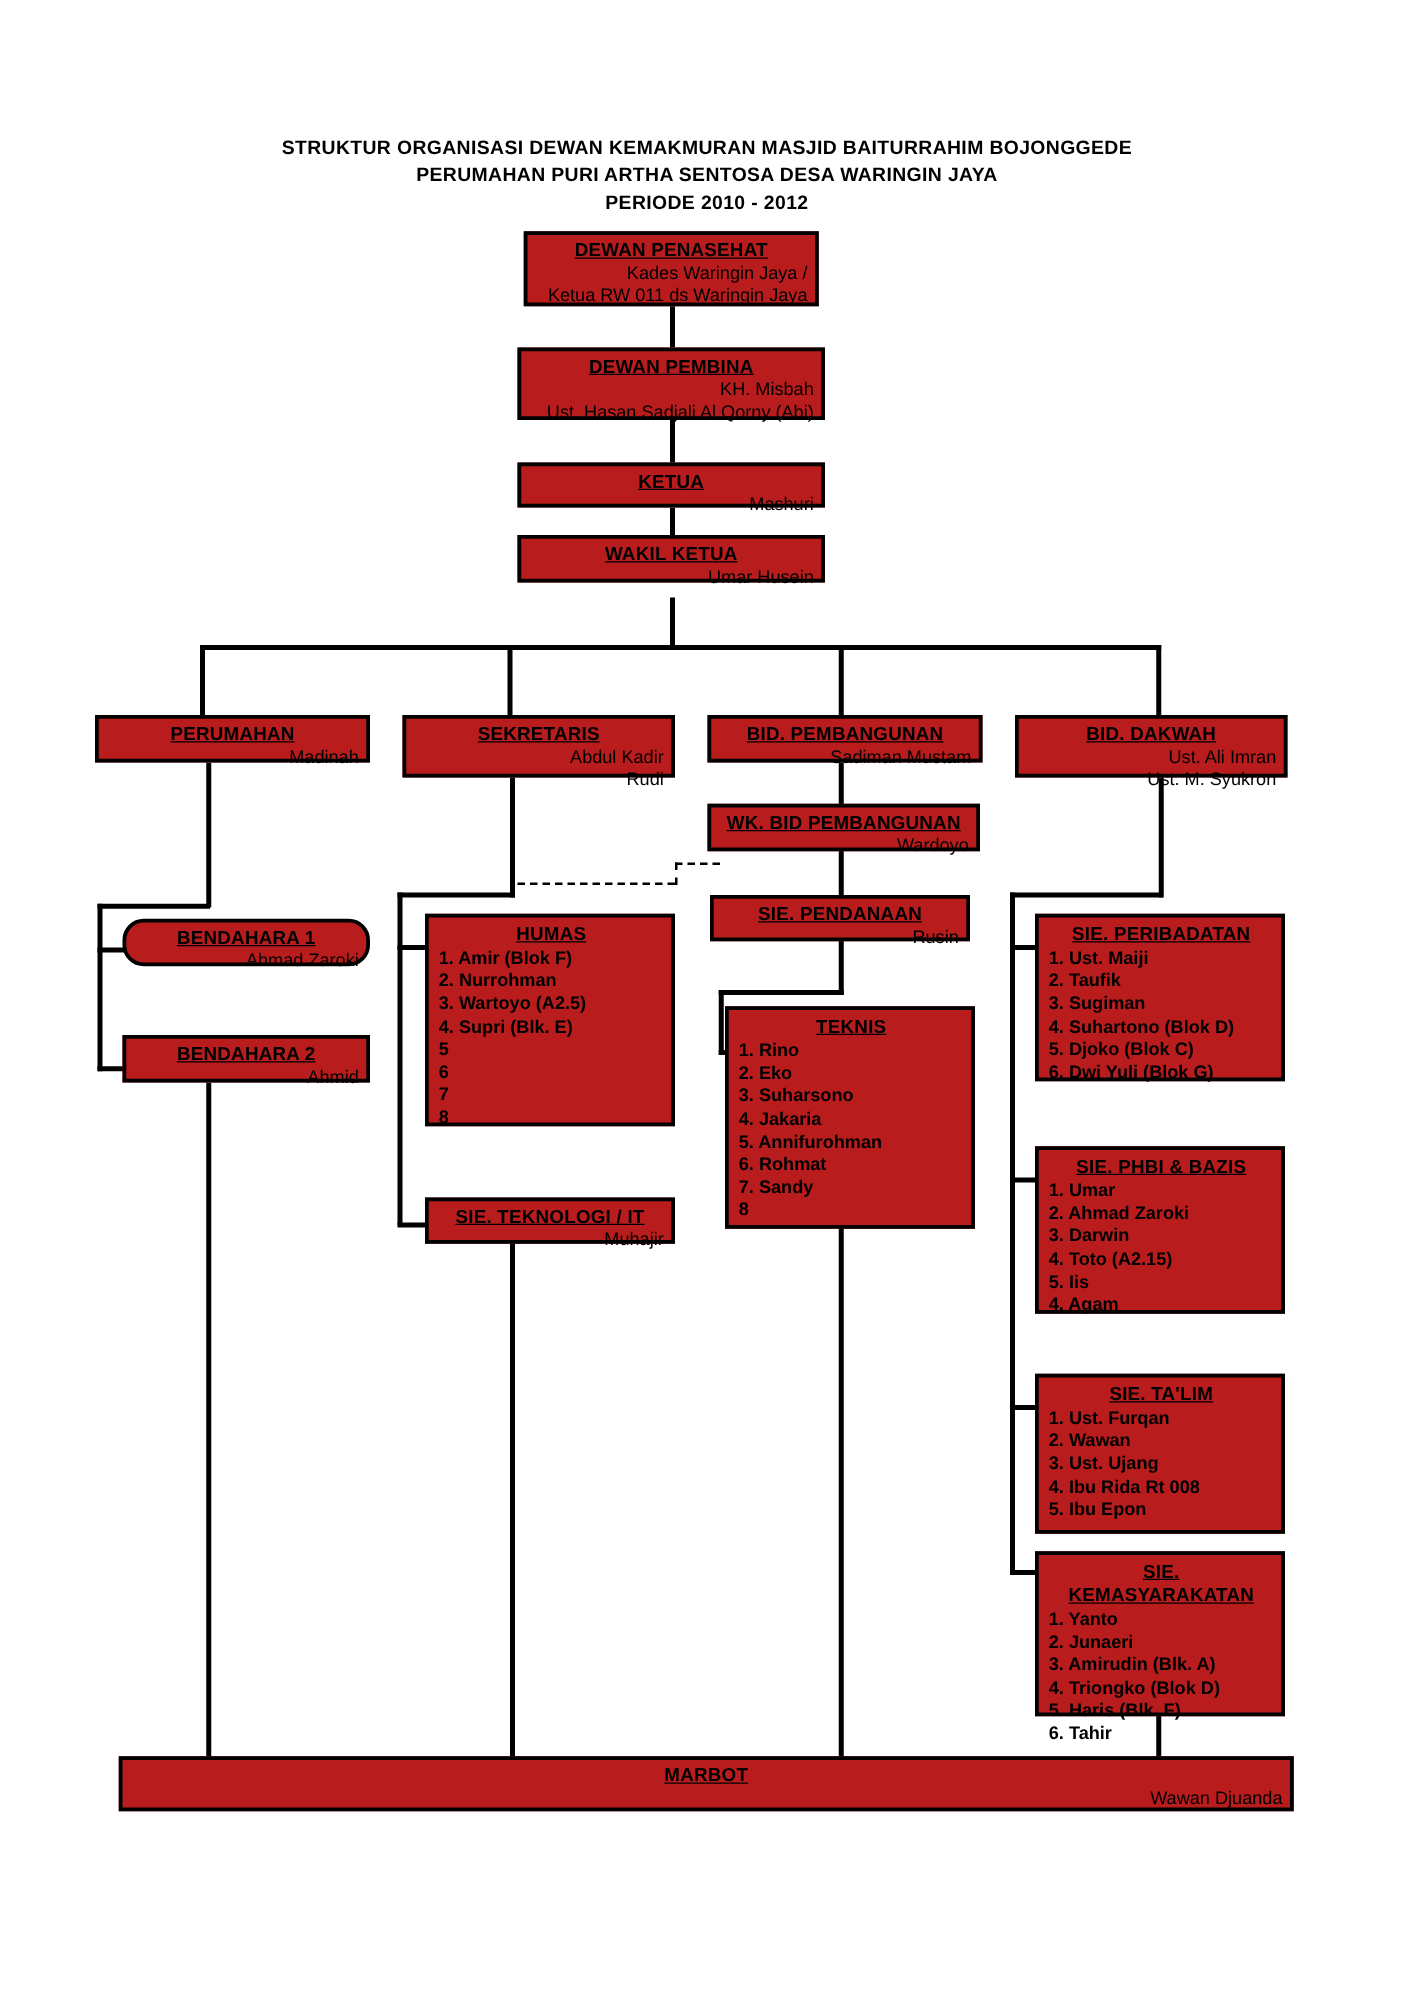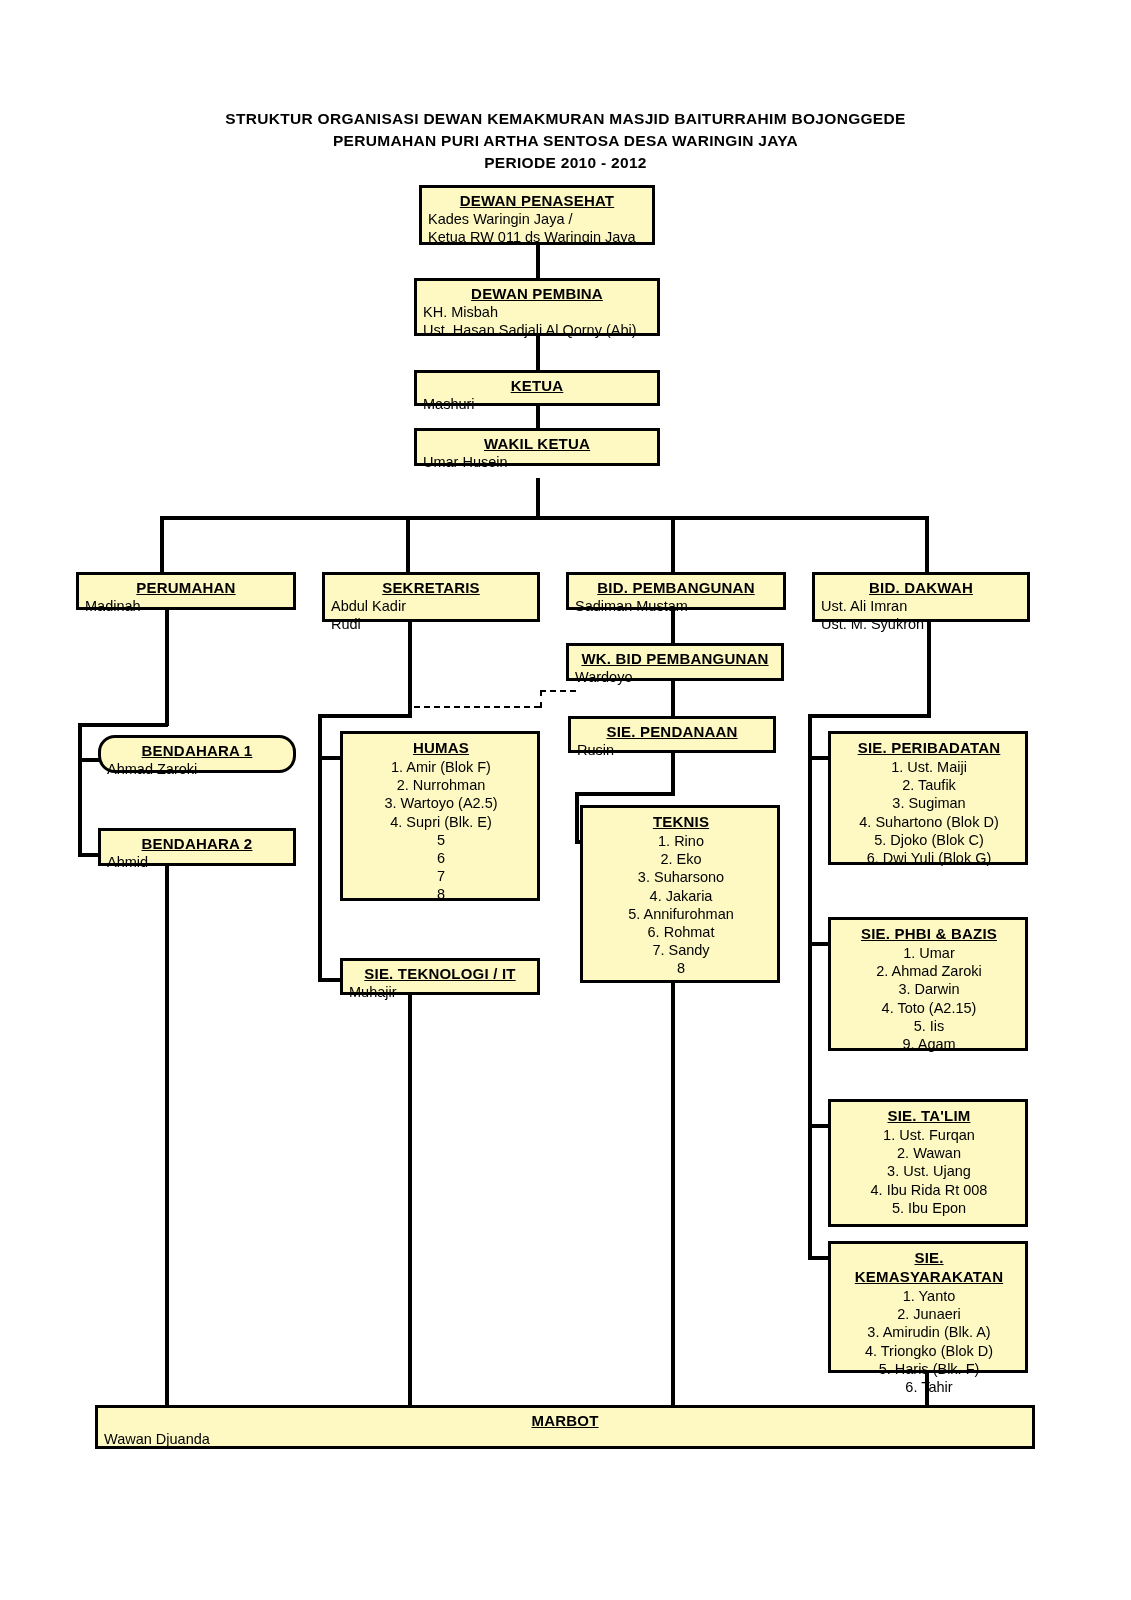--- a/index.html
+++ b/index.html
@@ -1,28 +1,28 @@
 <!DOCTYPE html>
 <html><head>
 <meta charset="utf-8">
 <style>
   html,body{margin:0;padding:0;background:#ffffff;}
   body{width:1131px;height:1600px;font-family:"Liberation Sans",sans-serif;color:#000;}
   #stage{position:relative;width:1131px;height:1600px;overflow:hidden;background:#fff;}
 
   
-  .box{position:absolute;border:3px solid #000;background:#fef9c3;box-sizing:border-box;}
+  .box{position:absolute;border:3px solid #000;background:#b91c1c;box-sizing:border-box;}
   .box .hdr{font-weight:bold;text-align:center;text-decoration:underline;font-size:15px;line-height:19px;letter-spacing:.2px;}
-  .box .ln{text-align:left;font-size:14.5px;line-height:18px;}
+  .box .ln{text-align:right;font-size:14.5px;line-height:18px;}
   .box.pad{padding:3px 6px 4px 6px;}
 
   
   .box.list{padding:4px 6px 5px 8px;}
   .box.list .hdr{margin-bottom:1px;}
-  .box.list .item{text-align:center;font-size:14.5px;line-height:18.2px;white-space:nowrap;}
+  .box.list .item{text-align:left;font-size:14.5px;line-height:18.2px;white-space:nowrap;font-weight:bold;}
 
   
   .v{position:absolute;width:4px;background:#000;}
   .h{position:absolute;height:4px;background:#000;}
   .vd{position:absolute;width:0;border-left:2px dashed #000;}
   .hd{position:absolute;height:0;border-top:2px dashed #000;}
 
   
   .title{position:absolute;width:100%;text-align:center;font-weight:bold;font-size:15.5px;letter-spacing:.3px;}
 </style>
@@ -193,21 +193,21 @@
     <div class="item">6. Dwi Yuli (Blok G)</div>
   </div>
 
   <div class="box list" style="left:828px;top:917px;width:200px;height:134px;">
     <div class="hdr">SIE. PHBI &amp; BAZIS</div>
     <div class="item">1. Umar</div>
     <div class="item">2. Ahmad Zaroki</div>
     <div class="item">3. Darwin</div>
     <div class="item">4. Toto (A2.15)</div>
     <div class="item">5. Iis</div>
-    <div class="item">9. Agam</div>
+    <div class="item">4. Agam</div>
   </div>
 
   <div class="box list" style="left:828px;top:1099px;width:200px;height:128px;">
     <div class="hdr">SIE. TA'LIM</div>
     <div class="item">1. Ust. Furqan</div>
     <div class="item">2. Wawan</div>
     <div class="item">3. Ust. Ujang</div>
     <div class="item">4. Ibu Rida Rt 008</div>
     <div class="item">5. Ibu Epon</div>
   </div>

